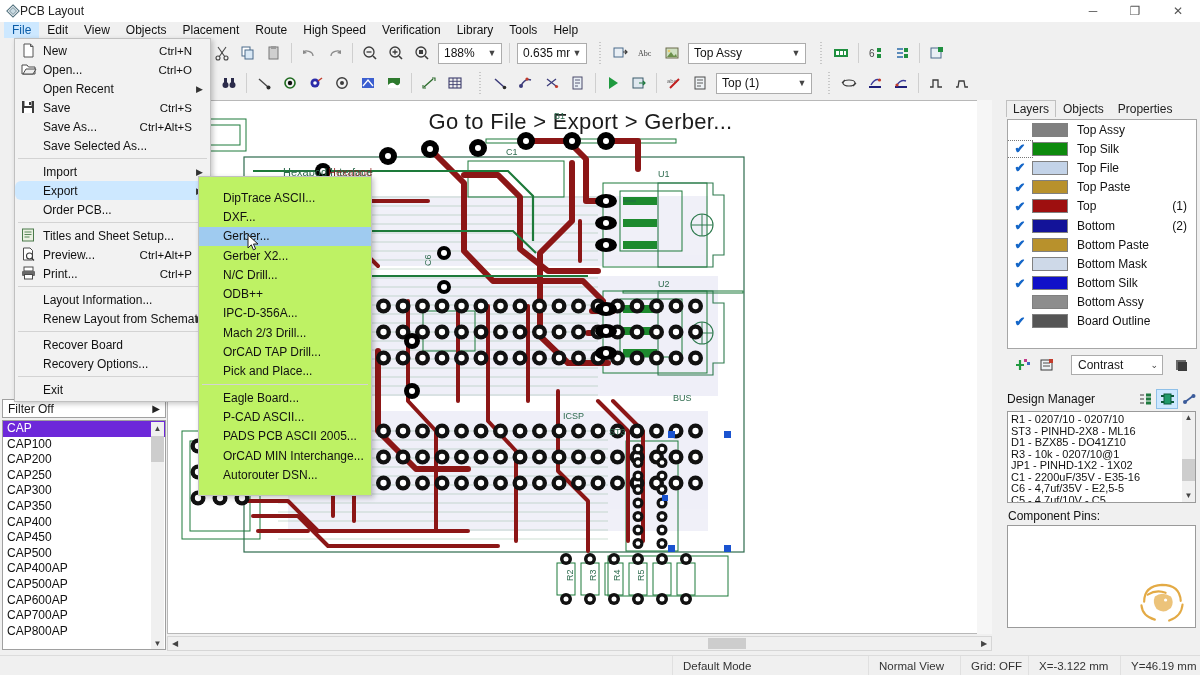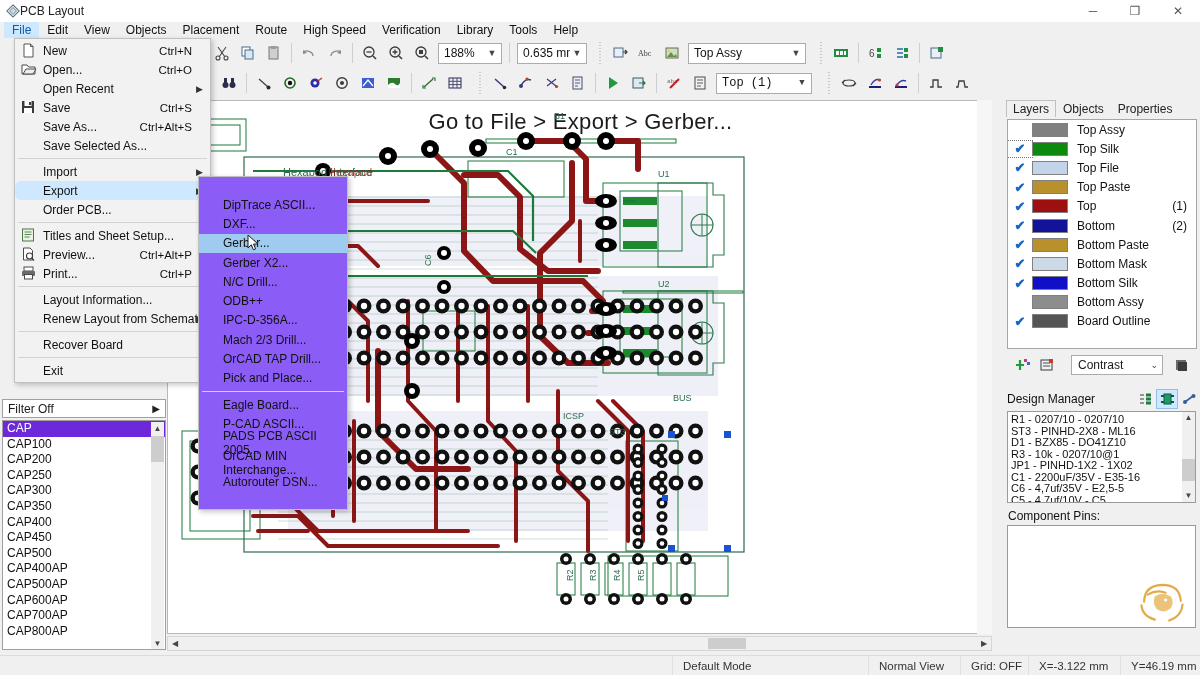--- a/index.html
+++ b/index.html
@@ -34,21 +34,21 @@
   }
   .menubar .mi { padding:1px 8px 2px 8px; font-size:12px; color:#111; line-height:14px; }
   .menubar .mi.active { background:#cde8ff; color:#0a5ca8; }
 
   
   .toolbar {
     position:absolute; left:0; width:1200px; height:30px;
     background:#f0f0f0; display:flex; align-items:center;
   }
   .tb1 { top:38px; }
-  .tb2 { top:68px;font-family:Liberation Mono, monospace; }
+  .tb2 { top:68px; }
   .tgrip { width:7px; height:22px; margin:0 2px 0 3px;
     background-image:repeating-linear-gradient(to bottom,#c8c8c8 0 1px,transparent 1px 3px);
     background-size:2px 100%; background-repeat:no-repeat; background-position:1px 0;
   }
   .tbtn {
     width:26px; height:24px; display:flex; align-items:center; justify-content:center;
     border:1px solid transparent; border-radius:2px;
   }
   .tsep { width:1px; height:20px; background:#cfcfcf; margin:0 4px; }
   .tcombo {
@@ -75,24 +75,24 @@
     padding-left:28px; font-size:12px; color:#111;
   }
   .mrow.sel { background:#cde8ff;border-radius:6px; }
   .mrow .ico { position:absolute; left:6px; top:2px; width:16px; height:15px; }
   .mrow .acc { position:absolute; right:18px; font-size:11.5px; color:#111; }
   .mrow .sub { position:absolute; right:7px; font-size:9px; color:#333; }
   .msep { height:1px; background:#d3d3d3; margin:3px 3px; }
 
   
   .submenu {
-    position:absolute; top:176px; left:198px; width:150px;
-    background:#8b5cf6; border:1px solid #c0c0c0;
+    position:absolute; top:176px; left:198px; width:174px;
+    background:#bef264; border:1px solid #c0c0c0;
     box-shadow:2px 2px 5px rgba(0,0,0,0.22);
-    padding:18px 0; z-index:70;
+    padding:11px 0; z-index:70;
   }
   .srow { height:19.3px; display:flex; align-items:center; padding-left:24px; font-size:12px; color:#111; }
   .srow.sel { background:#9fcbf0; }
 
   
   .filterbar {
     position:absolute; left:2px; top:399px; width:164px; height:19px;
     background:#fff; border:1px solid #a0a0a0; display:flex; align-items:center;
     padding-left:5px; font-size:12px;
   }
@@ -580,20 +580,23 @@
       <div class="mrow">
         <span>Layout Information...</span>
       </div>
       <div class="mrow">
         <span>Renew Layout from Schematic</span>
         <span class="sub">▶</span>
       </div>
       <div class="msep"></div>
       <div class="mrow">
         <span>Recover Board</span>
+      </div>
+      <div class="mrow">
+        <span>Recovery Options...</span>
       </div>
       <div class="msep"></div>
       <div class="mrow">
         <span>Exit</span>
       </div>
     </div>
 
   <div class="submenu" id="exportmenu">
       <div class="srow">
         <span>DipTrace ASCII...</span>

